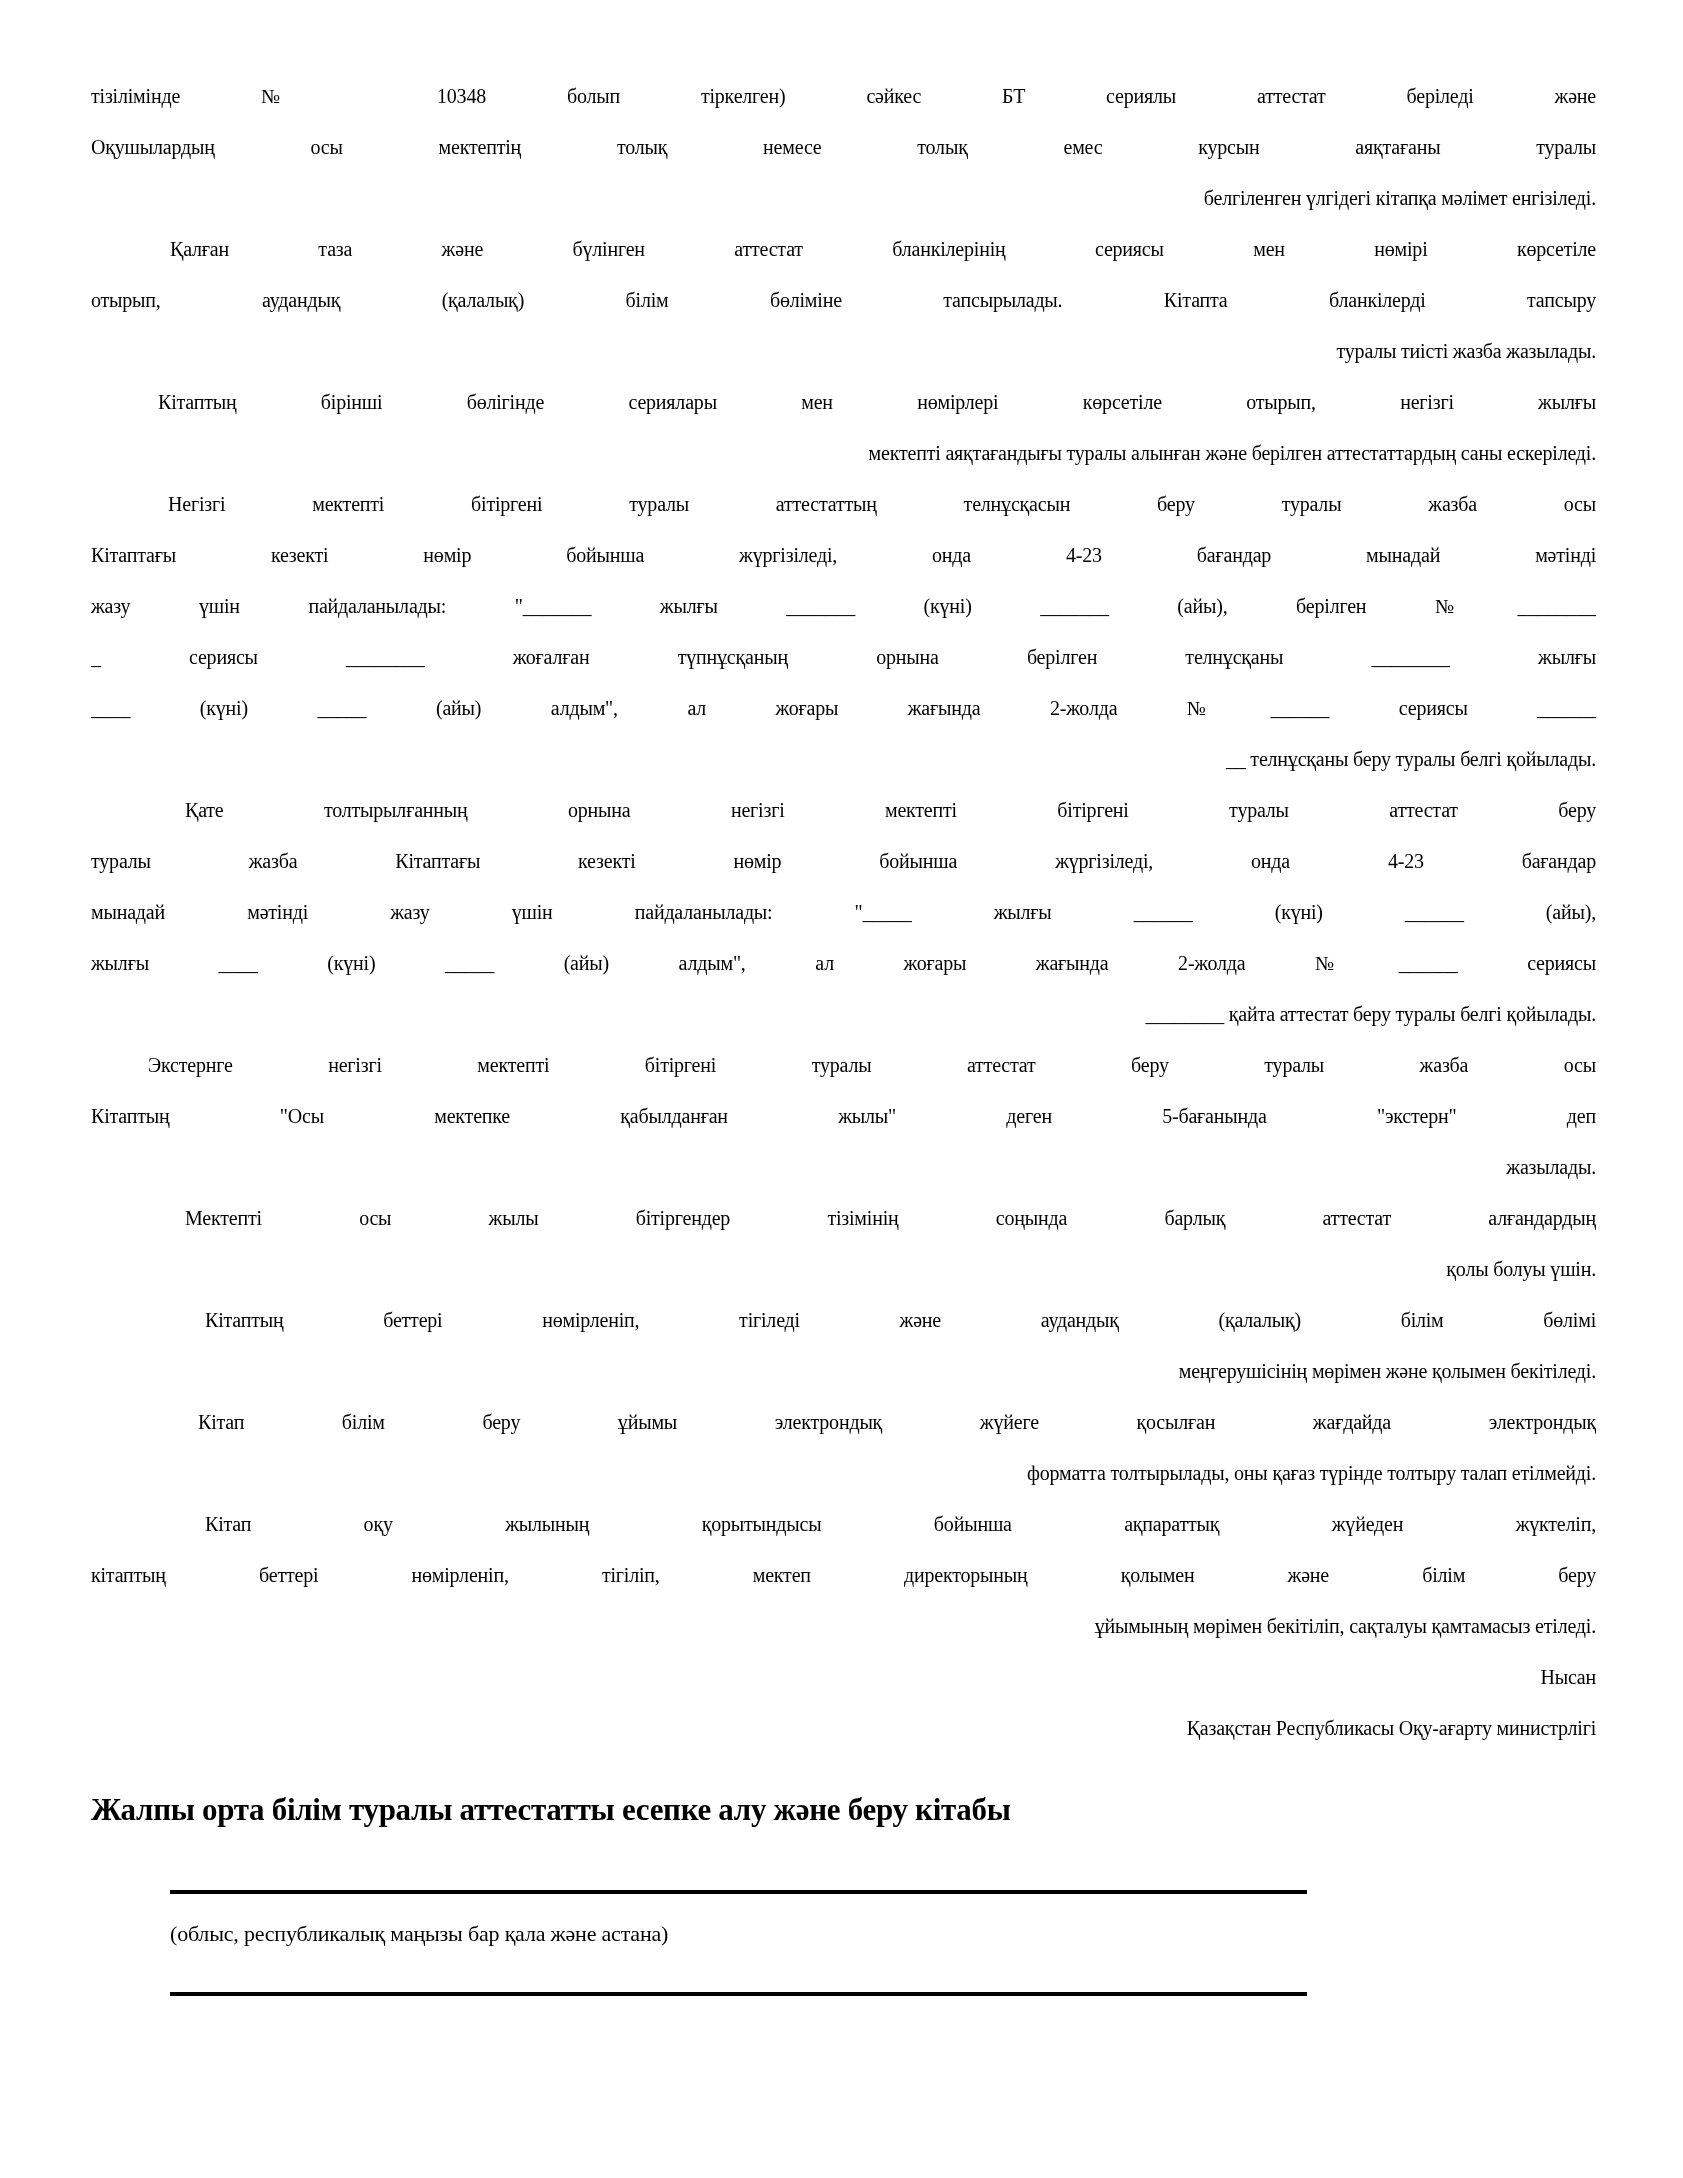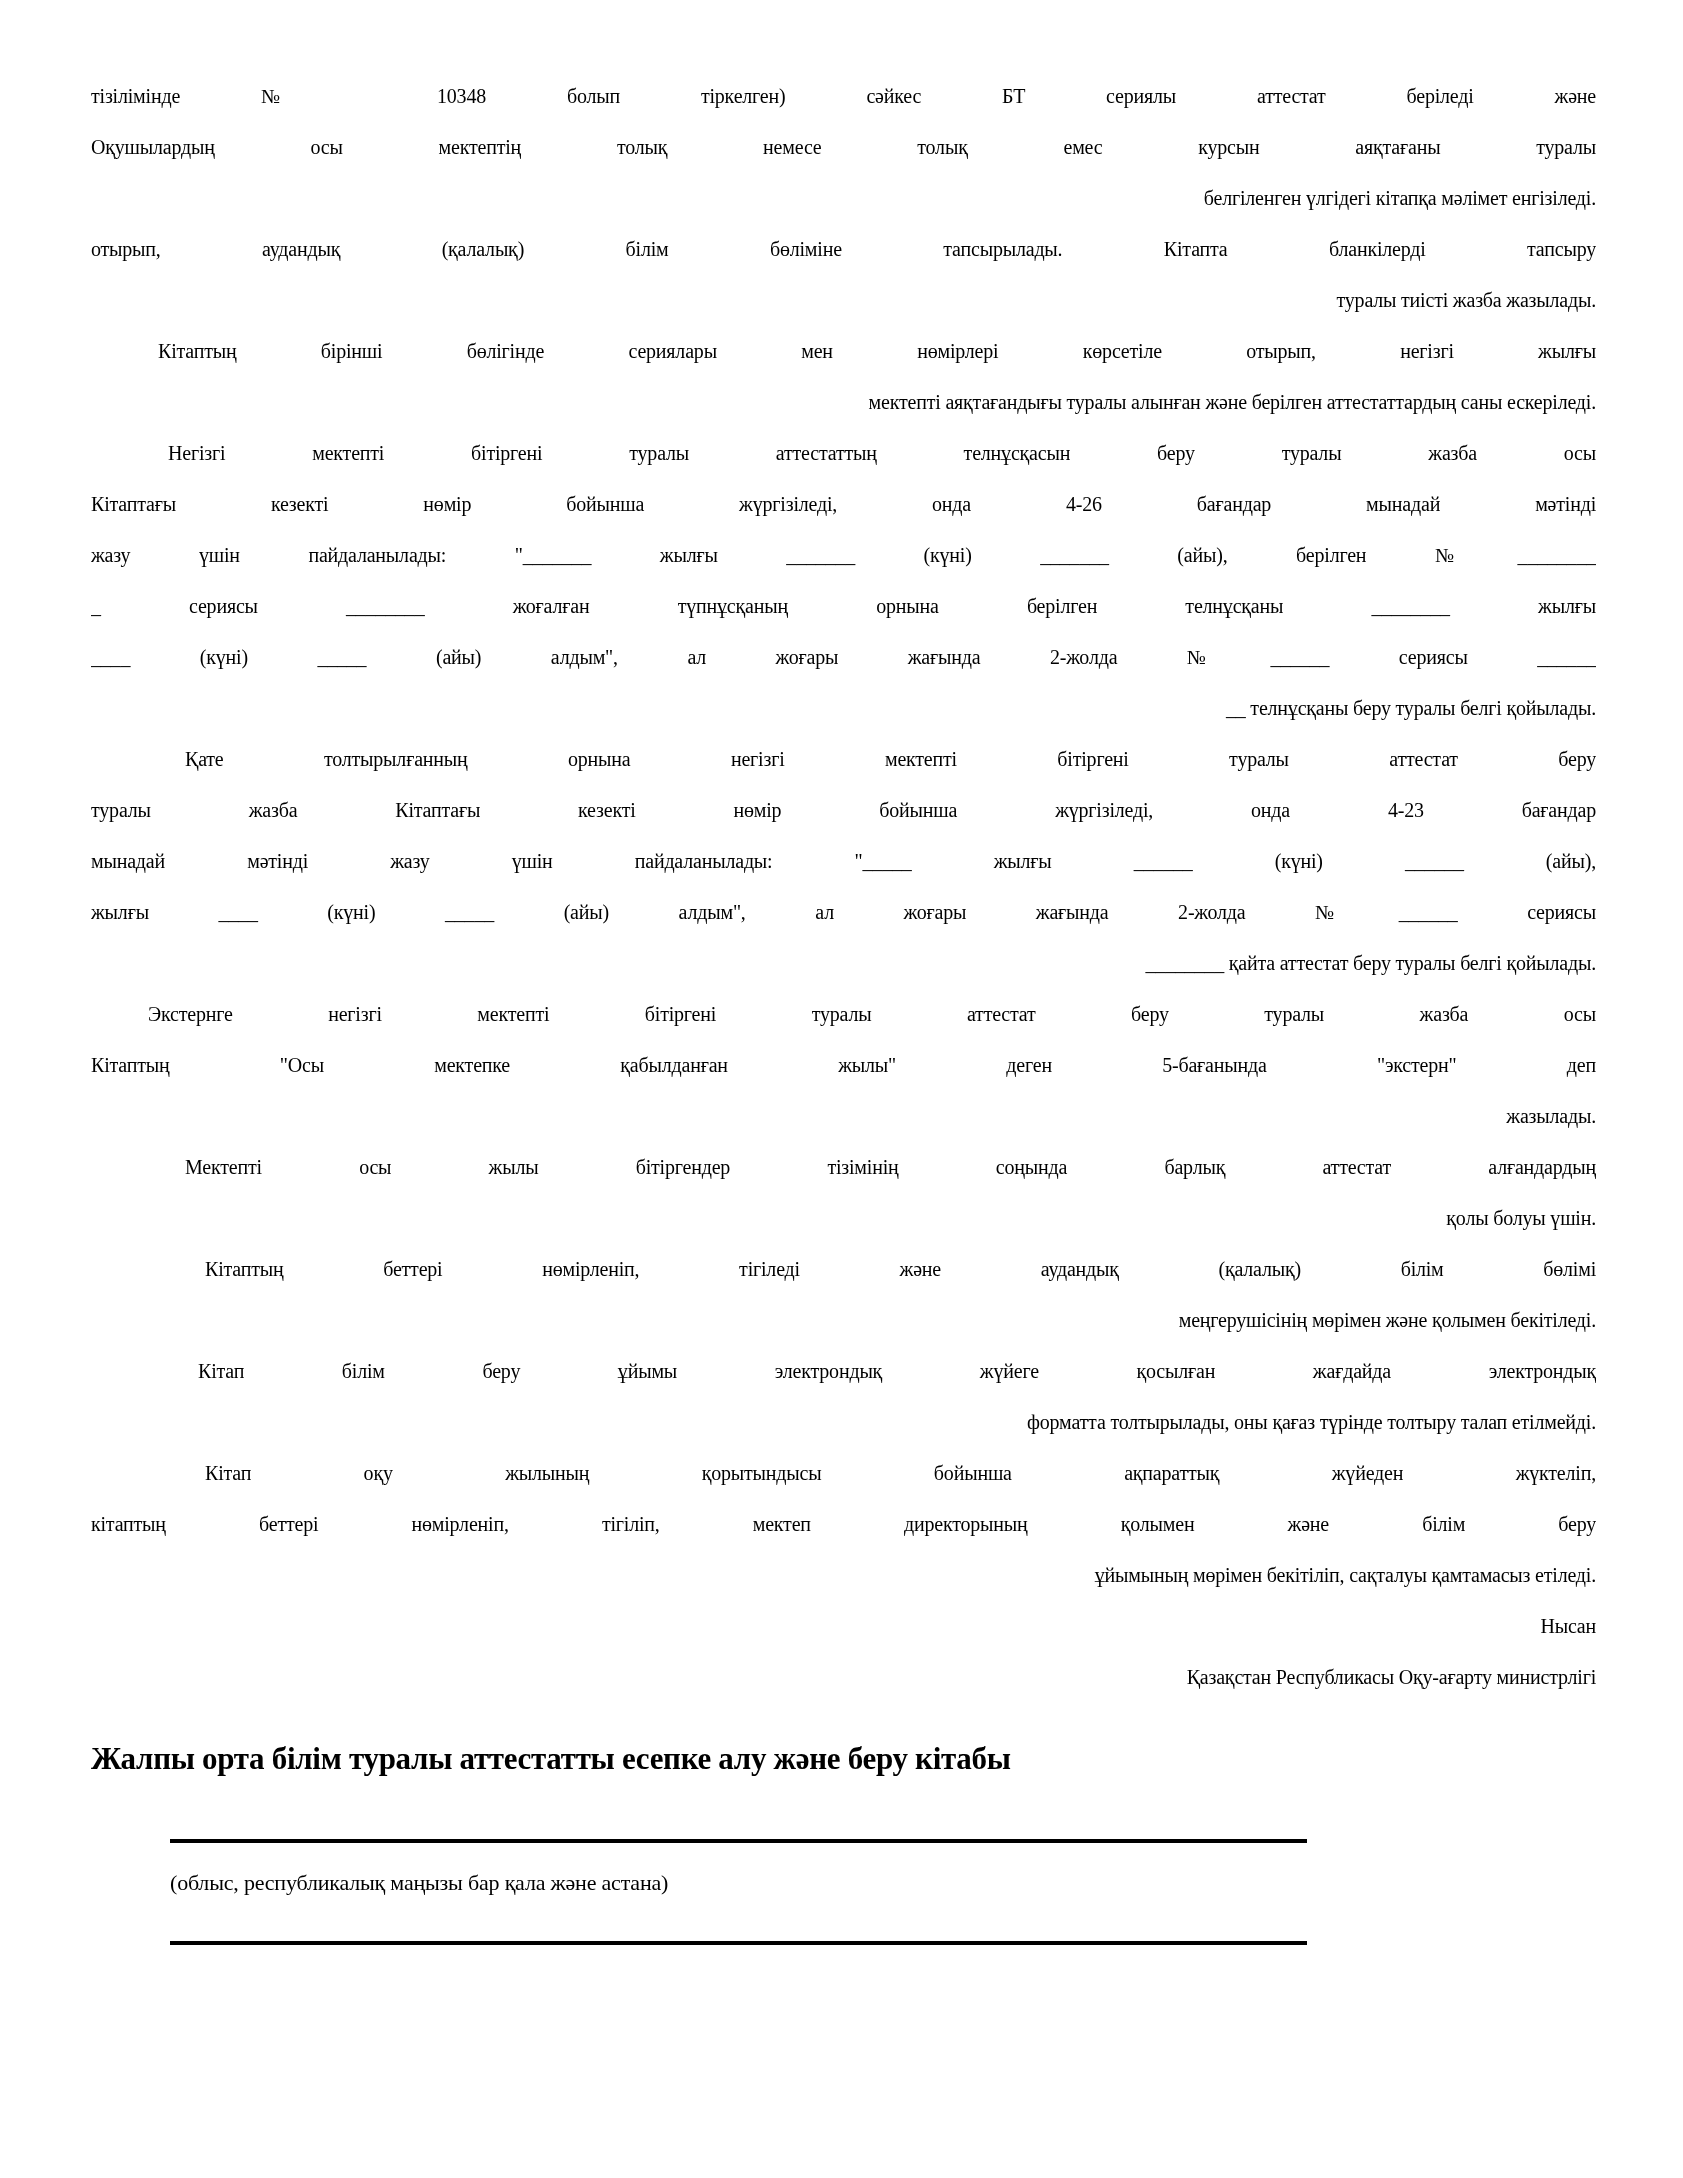--- a/index.html
+++ b/index.html
@@ -64,32 +64,33 @@
 
   <div class="body-text">
 
     <div class="para">
       <div class="line jl">тізілімінде № 10348 болып тіркелген) сәйкес БТ сериялы аттестат беріледі және</div>
       <div class="line jl">Оқушылардың осы мектептің толық немесе толық емес курсын аяқтағаны туралы</div>
       <div class="line ll">белгіленген үлгідегі кітапқа мәлімет енгізіледі.</div>
     </div>
 
     <div class="para">
+      <div class="line jl ind80">Қалған таза және бүлінген аттестат бланкілерінің сериясы мен нөмірі көрсетіле</div>
       <div class="line jl">отырып, аудандық (қалалық) білім бөліміне тапсырылады. Кітапта бланкілерді тапсыру</div>
       <div class="line ll">туралы тиісті жазба жазылады.</div>
     </div>
 
     <div class="para">
       <div class="line jl ind68">Кітаптың бірінші бөлігінде сериялары мен нөмірлері көрсетіле отырып, негізгі жылғы</div>
       <div class="line ll">мектепті аяқтағандығы туралы алынған және берілген аттестаттардың саны ескеріледі.</div>
     </div>
 
     <div class="para">
       <div class="line jl ind78">Негізгі мектепті бітіргені туралы аттестаттың телнұсқасын беру туралы жазба осы</div>
-      <div class="line jl">Кітаптағы кезекті нөмір бойынша жүргізіледі, онда 4-26 бағандар мынадай мәтінді</div>
+      <div class="line jl">Кітаптағы кезекті нөмір бойынша жүргізіледі, онда 4-23 бағандар мынадай мәтінді</div>
       <div class="line jl">жазу үшін пайдаланылады: "_______ жылғы _______ (күні) _______ (айы), берілген №________</div>
       <div class="line jl">_ сериясы ________ жоғалған түпнұсқаның орнына берілген телнұсқаны ________ жылғы</div>
       <div class="line jl">____ (күні) _____ (айы) алдым", ал жоғары жағында 2-жолда №______ сериясы ______</div>
       <div class="line ll">__ телнұсқаны беру туралы белгі қойылады.</div>
     </div>
 
     <div class="para">
       <div class="line jl ind95">Қате толтырылғанның орнына негізгі мектепті бітіргені туралы аттестат беру</div>
       <div class="line jl">туралы жазба Кітаптағы кезекті нөмір бойынша жүргізіледі, онда 4-23 бағандар</div>
       <div class="line jl">мынадай мәтінді жазу үшін пайдаланылады: "_____ жылғы ______ (күні) ______ (айы),</div>

